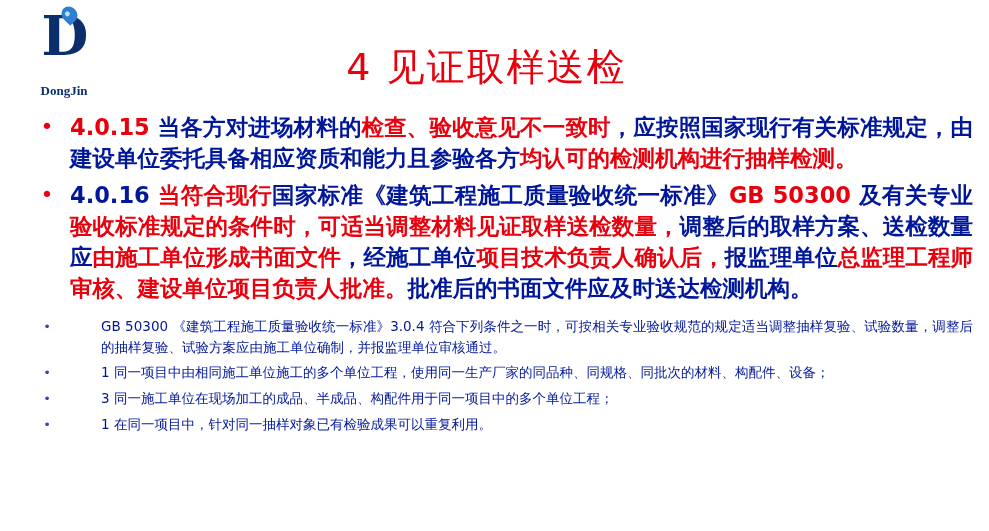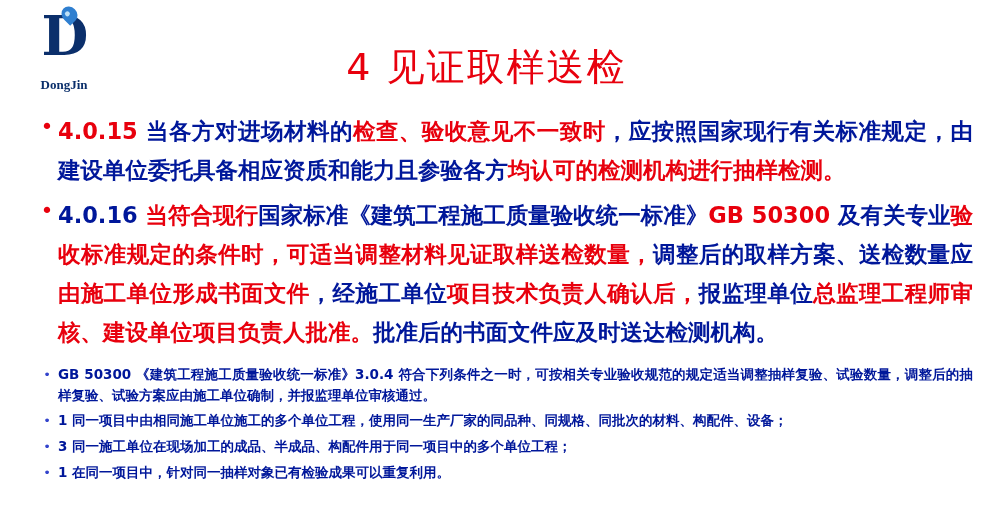--- a/index.html
+++ b/index.html
@@ -25,61 +25,63 @@
     position:absolute;left:30px;top:-2px;width:15px;height:17px;
     background:#2f7fd0;border-radius:50% 50% 50% 0;
     transform:rotate(-45deg);
   }
   .logo-drop:after{
     content:"";position:absolute;left:4px;top:4px;width:5px;height:5px;
     background:#bfe0f5;border-radius:50%;
   }
   .logo-text{
     text-align:center;font-size:13px;font-weight:bold;color:#0b2f6b;
-    font-family:"Liberation Serif","DejaVu Serif",serif;margin-top:11px;
+    font-family:"Liberation Serif","DejaVu Serif",serif;margin-top:17px;
   }
   .title{
     position:absolute;left:0;right:16px;top:30px;
     text-align:center;
     font-family:"DejaVu Sans","Liberation Sans",sans-serif;
     font-size:38px;font-weight:normal;color:#e8000d;
     letter-spacing:2px;
     margin-top:12px;
   }
   .content{
     position:absolute;left:36px;top:112px;right:16px;
   }
   .bullet-row{
     display:flex;align-items:flex-start;margin-bottom:6px;
   }
   .bullet-dot{
     color:#e8000d;font-size:22px;line-height:30px;width:22px;flex:0 0 22px;
     text-align:center;
   }
   .b-main{
-    font-size:22.5px;line-height:39px;font-weight:bold;
+    font-size:22.5px;line-height:31px;font-weight:bold;
     color:#00179a;
     font-family:"DejaVu Sans","Liberation Sans",sans-serif;
     flex:1;
     text-align:justify;
+    margin-left:12px;
   }
   .blue{color:#00179a;}
   .red{color:#e8000d;}
   .sub-list{margin-top:12px;}
   .sub-row{
     display:flex;align-items:flex-start;margin-bottom:4px;
   }
   .sub-dot{
     color:#3344cc;font-size:13px;line-height:22px;width:22px;flex:0 0 22px;text-align:center;
   }
   .sub-text{
-    font-size:13.5px;line-height:21px;font-weight:bold;
+    font-size:13.5px;line-height:21px;font-weight:normal;
     color:#00179a;flex:1;
     font-family:"DejaVu Sans","Liberation Sans",sans-serif;
     text-align:justify;
+    margin-left:43px;
   }
 </style>
 </head>
 <body>
 
 <div class="logo">
   <div class="logo-mark">
     <div class="logo-drop"></div>
     <div class="logo-d">D</div>
   </div>

